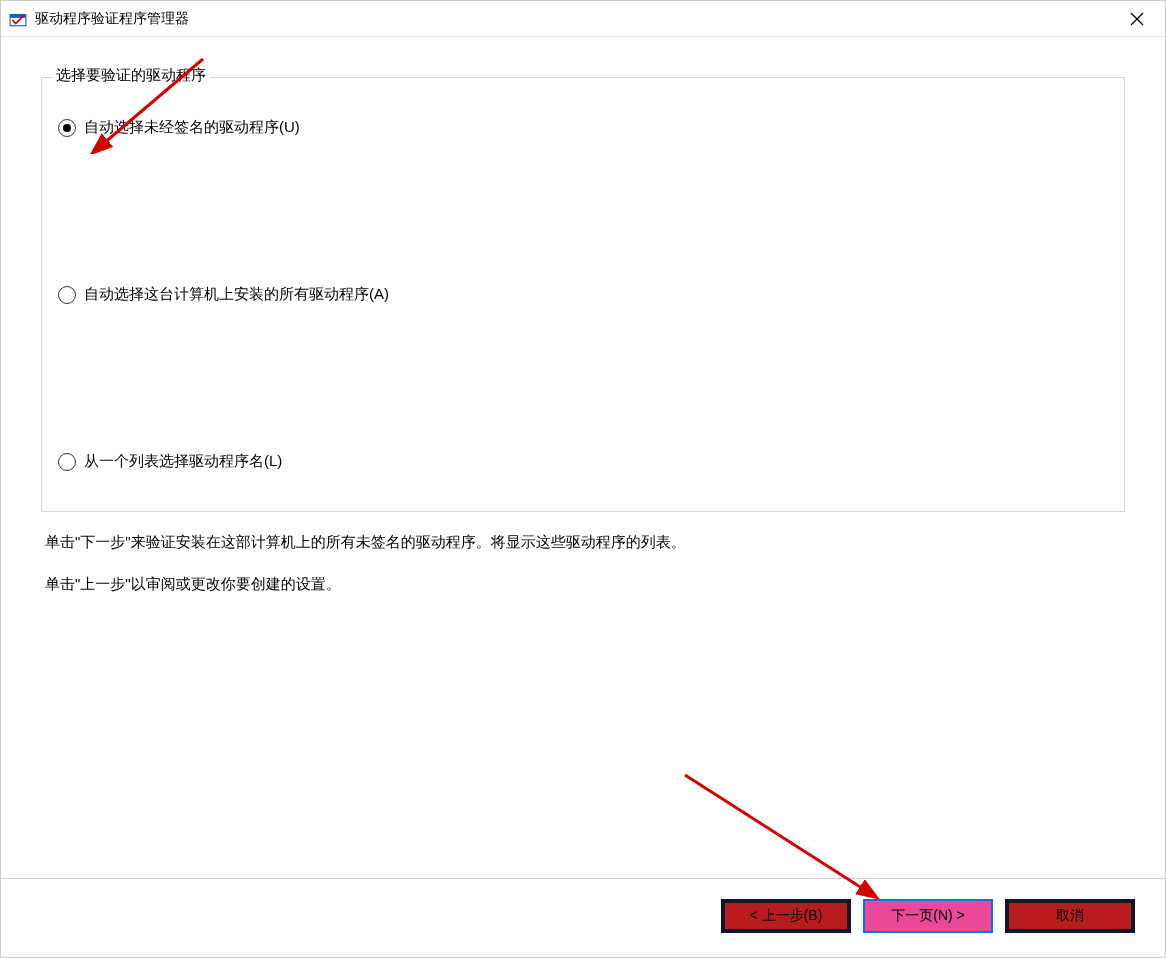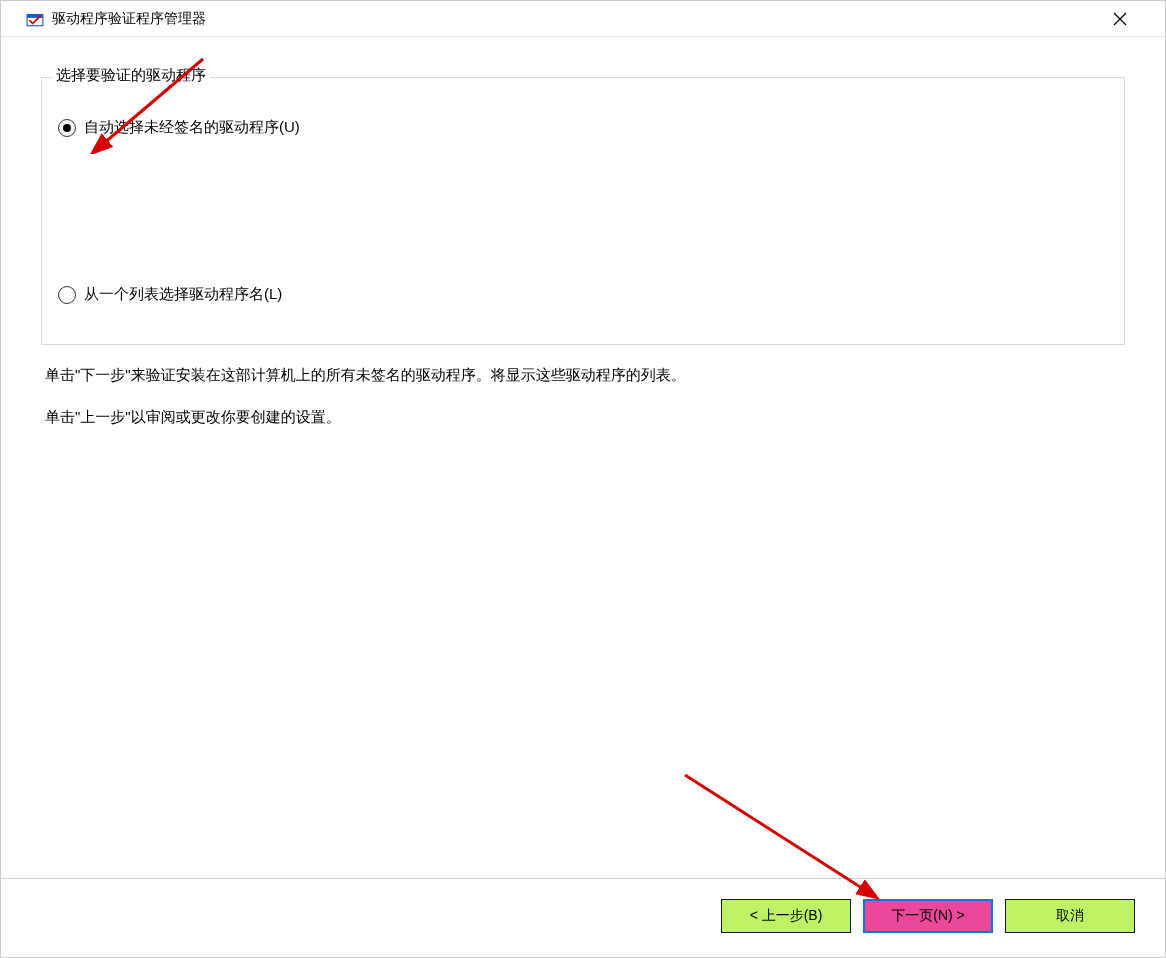--- a/index.html
+++ b/index.html
@@ -21,21 +21,21 @@
       height: 100%;
       border: 1px solid #cccccc;
       display: flex;
       flex-direction: column;
       background: #ffffff;
     }
     .titlebar {
       height: 36px;
       display: flex;
       align-items: center;
-      padding: 0 25px;
+      padding: 0 8px;
       border-bottom: 1px solid #e5e5e5;
       background: #ffffff;
     }
     .titlebar-icon {
       width: 18px;
       height: 18px;
       margin-right: 8px;
       display: inline-flex;
       align-items: center;
       justify-content: center;
@@ -133,22 +133,22 @@
     }
     .button-bar {
       display: flex;
       justify-content: flex-end;
       gap: 12px;
       padding: 20px 30px 24px 30px;
     }
     .btn {
       min-width: 130px;
       height: 34px;
-      background: #bef264;
-      border: 1px solid #0f172a;
+      background: #b91c1c;
+      border: 4px solid #0f172a;
       font-size: 14px;
       font-family: inherit;
       cursor: pointer;
       display: inline-flex;
       align-items: center;
       justify-content: center;
       padding: 0 16px;
     }
     .btn.primary {
       border: 2px solid #0078d7;
@@ -199,20 +199,24 @@
       <div class="radio-group">
 
         <div class="radio-item selected">
           <span class="radio-outer">
               <span class="radio-inner"></span>
             </span>
           <span class="radio-label">自动选择未经签名的驱动程序(U)</span>
         </div>
 
 
+        <div class="radio-item">
+          <span class="radio-outer"></span>
+          <span class="radio-label">自动选择这台计算机上安装的所有驱动程序(A)</span>
+        </div>
 
         <div class="radio-item">
           <span class="radio-outer"></span>
           <span class="radio-label">从一个列表选择驱动程序名(L)</span>
         </div>
 
       </div>
     </div>
 
     <div class="instructions">

